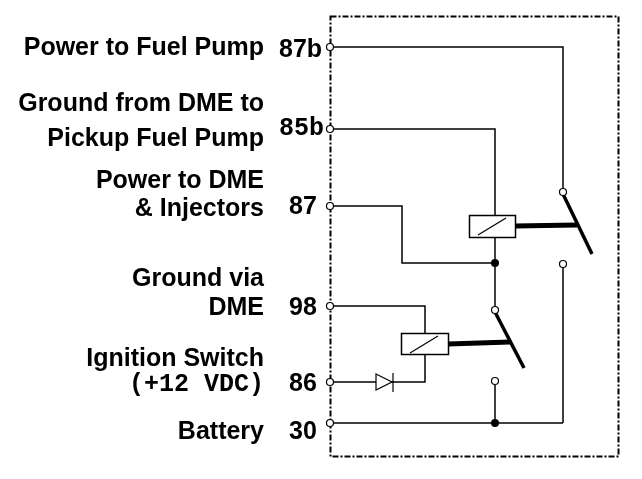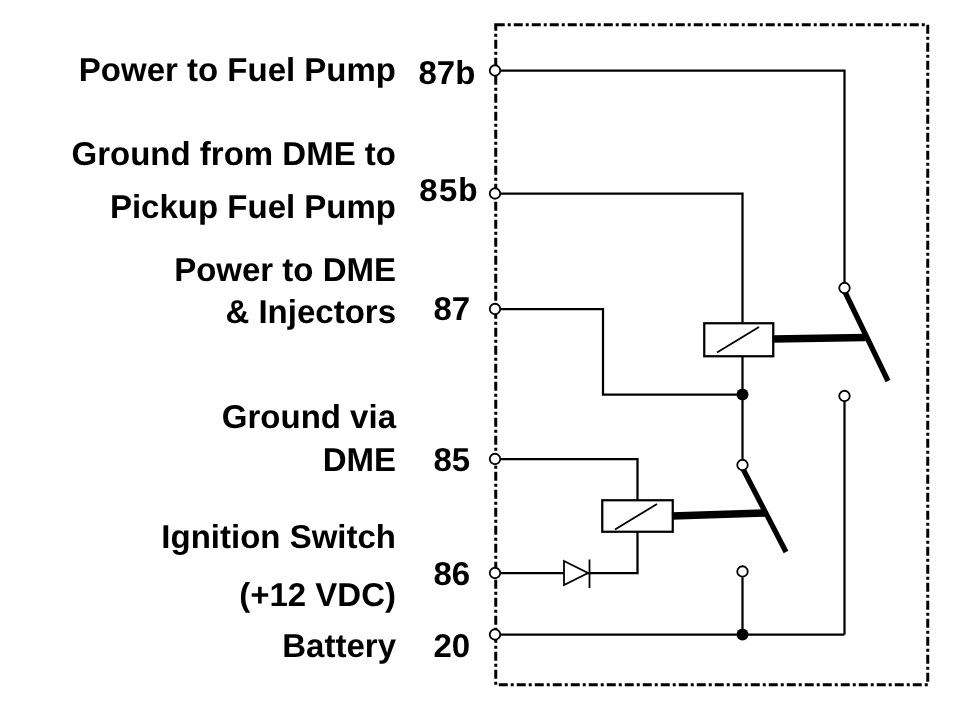--- a/index.html
+++ b/index.html
@@ -1,18 +1,18 @@
 <!DOCTYPE html>
 <html><head>
   <meta charset="utf-8">
   <style>
     html, body { margin: 0; padding: 0; background: #ffffff; }
     body { width: 642px; height: 479px; position: relative; overflow: hidden;
            font-family: "Liberation Sans", sans-serif; }
-    .lbl { position: absolute; font-weight: bold; font-size: 22px; color: #000;
+    .lbl { position: absolute; font-weight: bold; font-size: 25px; color: #000;
            line-height: 25px; text-align: right; white-space: nowrap; }
     .desc { right: 378px; }
     .pin { left: 279px; width: 40px; text-align: left; }
     svg { position: absolute; left: 0; top: 0; }
   </style>
 </head>
 <body>
 
 <div class="lbl desc" style="top:34px;">Power to Fuel Pump</div>
 <div class="lbl pin" style="top:36px;">87b</div>
@@ -20,28 +20,28 @@
 <div class="lbl desc" style="top:90px;">Ground from DME to</div>
 <div class="lbl desc" style="top:125px;">Pickup Fuel Pump</div>
 <div class="lbl pin" style="top:116px;font-family:Liberation Mono, monospace;">85b</div>
 
 <div class="lbl desc" style="top:167px;">Power to DME</div>
 <div class="lbl desc" style="top:195px;">&amp; Injectors</div>
 <div class="lbl pin" style="top:193px; left:289px;">87</div>
 
 <div class="lbl desc" style="top:265px;">Ground via</div>
 <div class="lbl desc" style="top:294px;">DME</div>
-<div class="lbl pin" style="top:294px; left:289px;">85</div>
+<div class="lbl pin" style="top:294px; left:289px;">98</div>
 
 <div class="lbl desc" style="top:345px;">Ignition Switch</div>
-<div class="lbl desc" style="top:384px;">(+12 VDC)</div>
+<div class="lbl desc" style="top:372px;font-family:Liberation Mono, monospace;">(+12 VDC)</div>
 <div class="lbl pin" style="top:370px; left:289px;">86</div>
 
 <div class="lbl desc" style="top:418px;">Battery</div>
-<div class="lbl pin" style="top:418px; left:289px;">20</div>
+<div class="lbl pin" style="top:418px; left:289px;">30</div>
 
 <svg width="642" height="479" viewBox="0 0 642 479">
 
   <rect x="330.5" y="16.5" width="288" height="440" fill="none" stroke="#000" stroke-width="2" stroke-dasharray="6,2,2,2"></rect>
 
   <g fill="none" stroke="#000" stroke-width="1.5">
 
     <polyline points="334,47 563,47 563,188"></polyline>
 
     <polyline points="334,129 495,129 495,215"></polyline>

